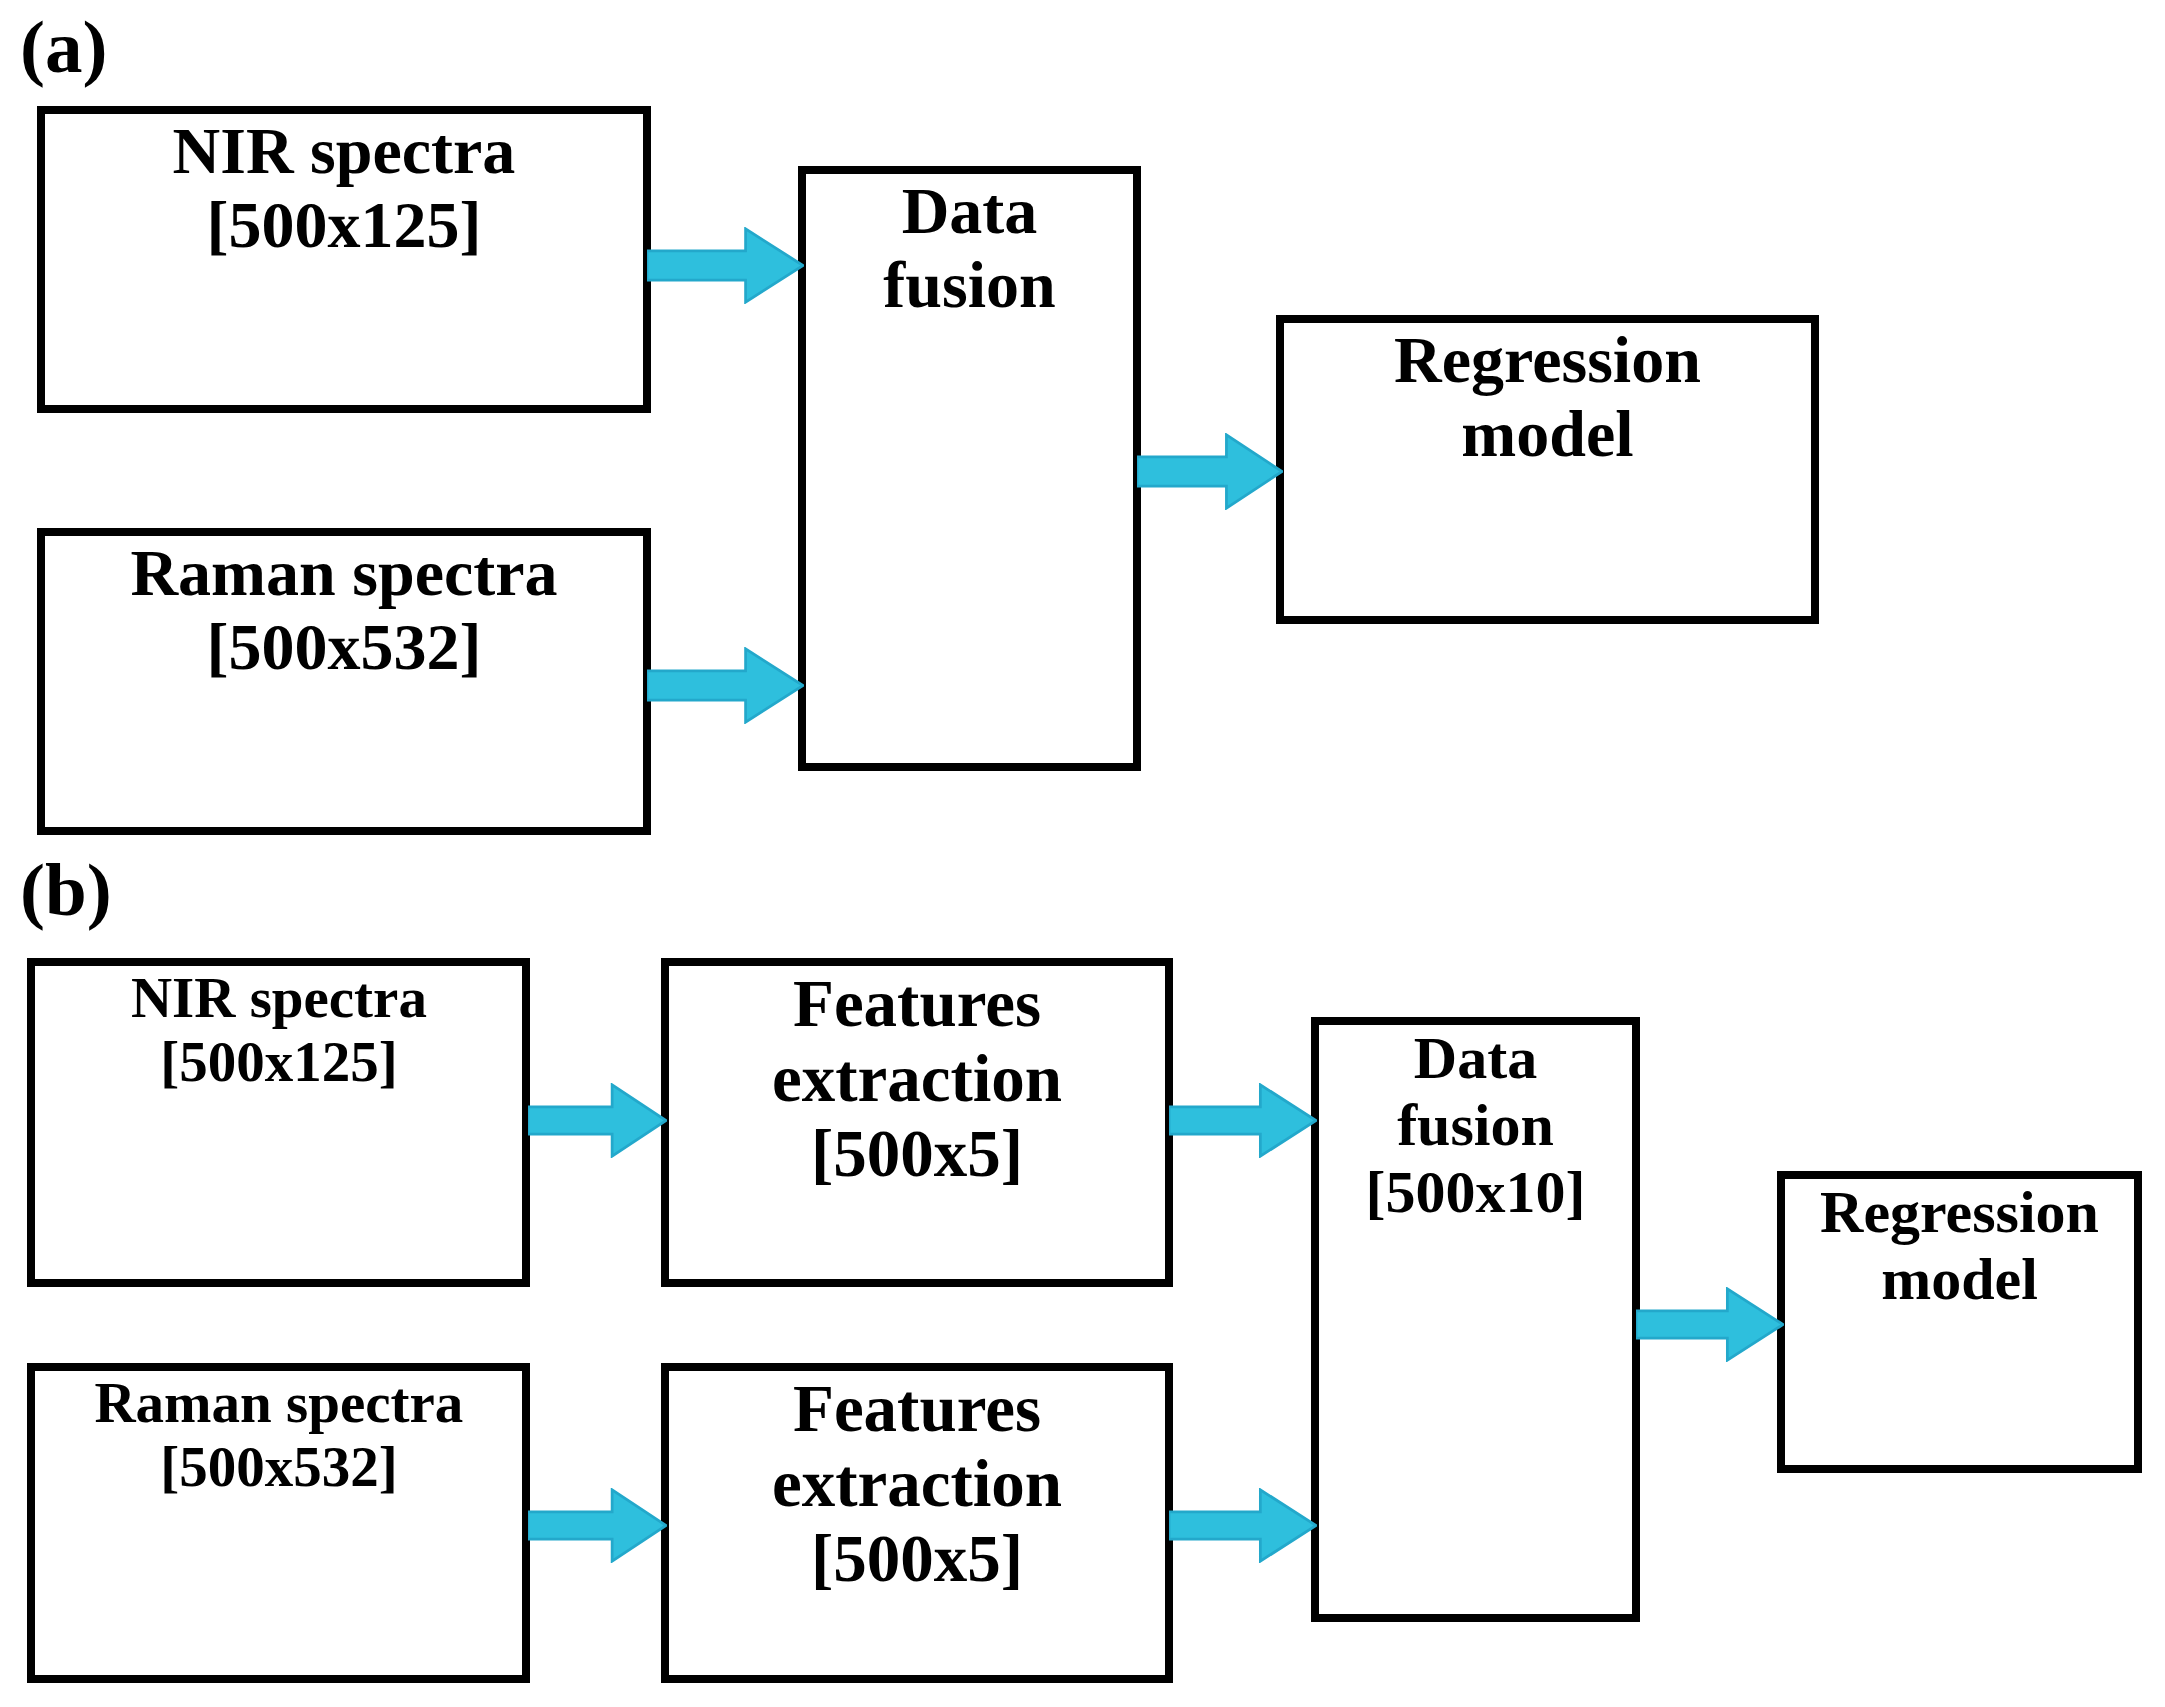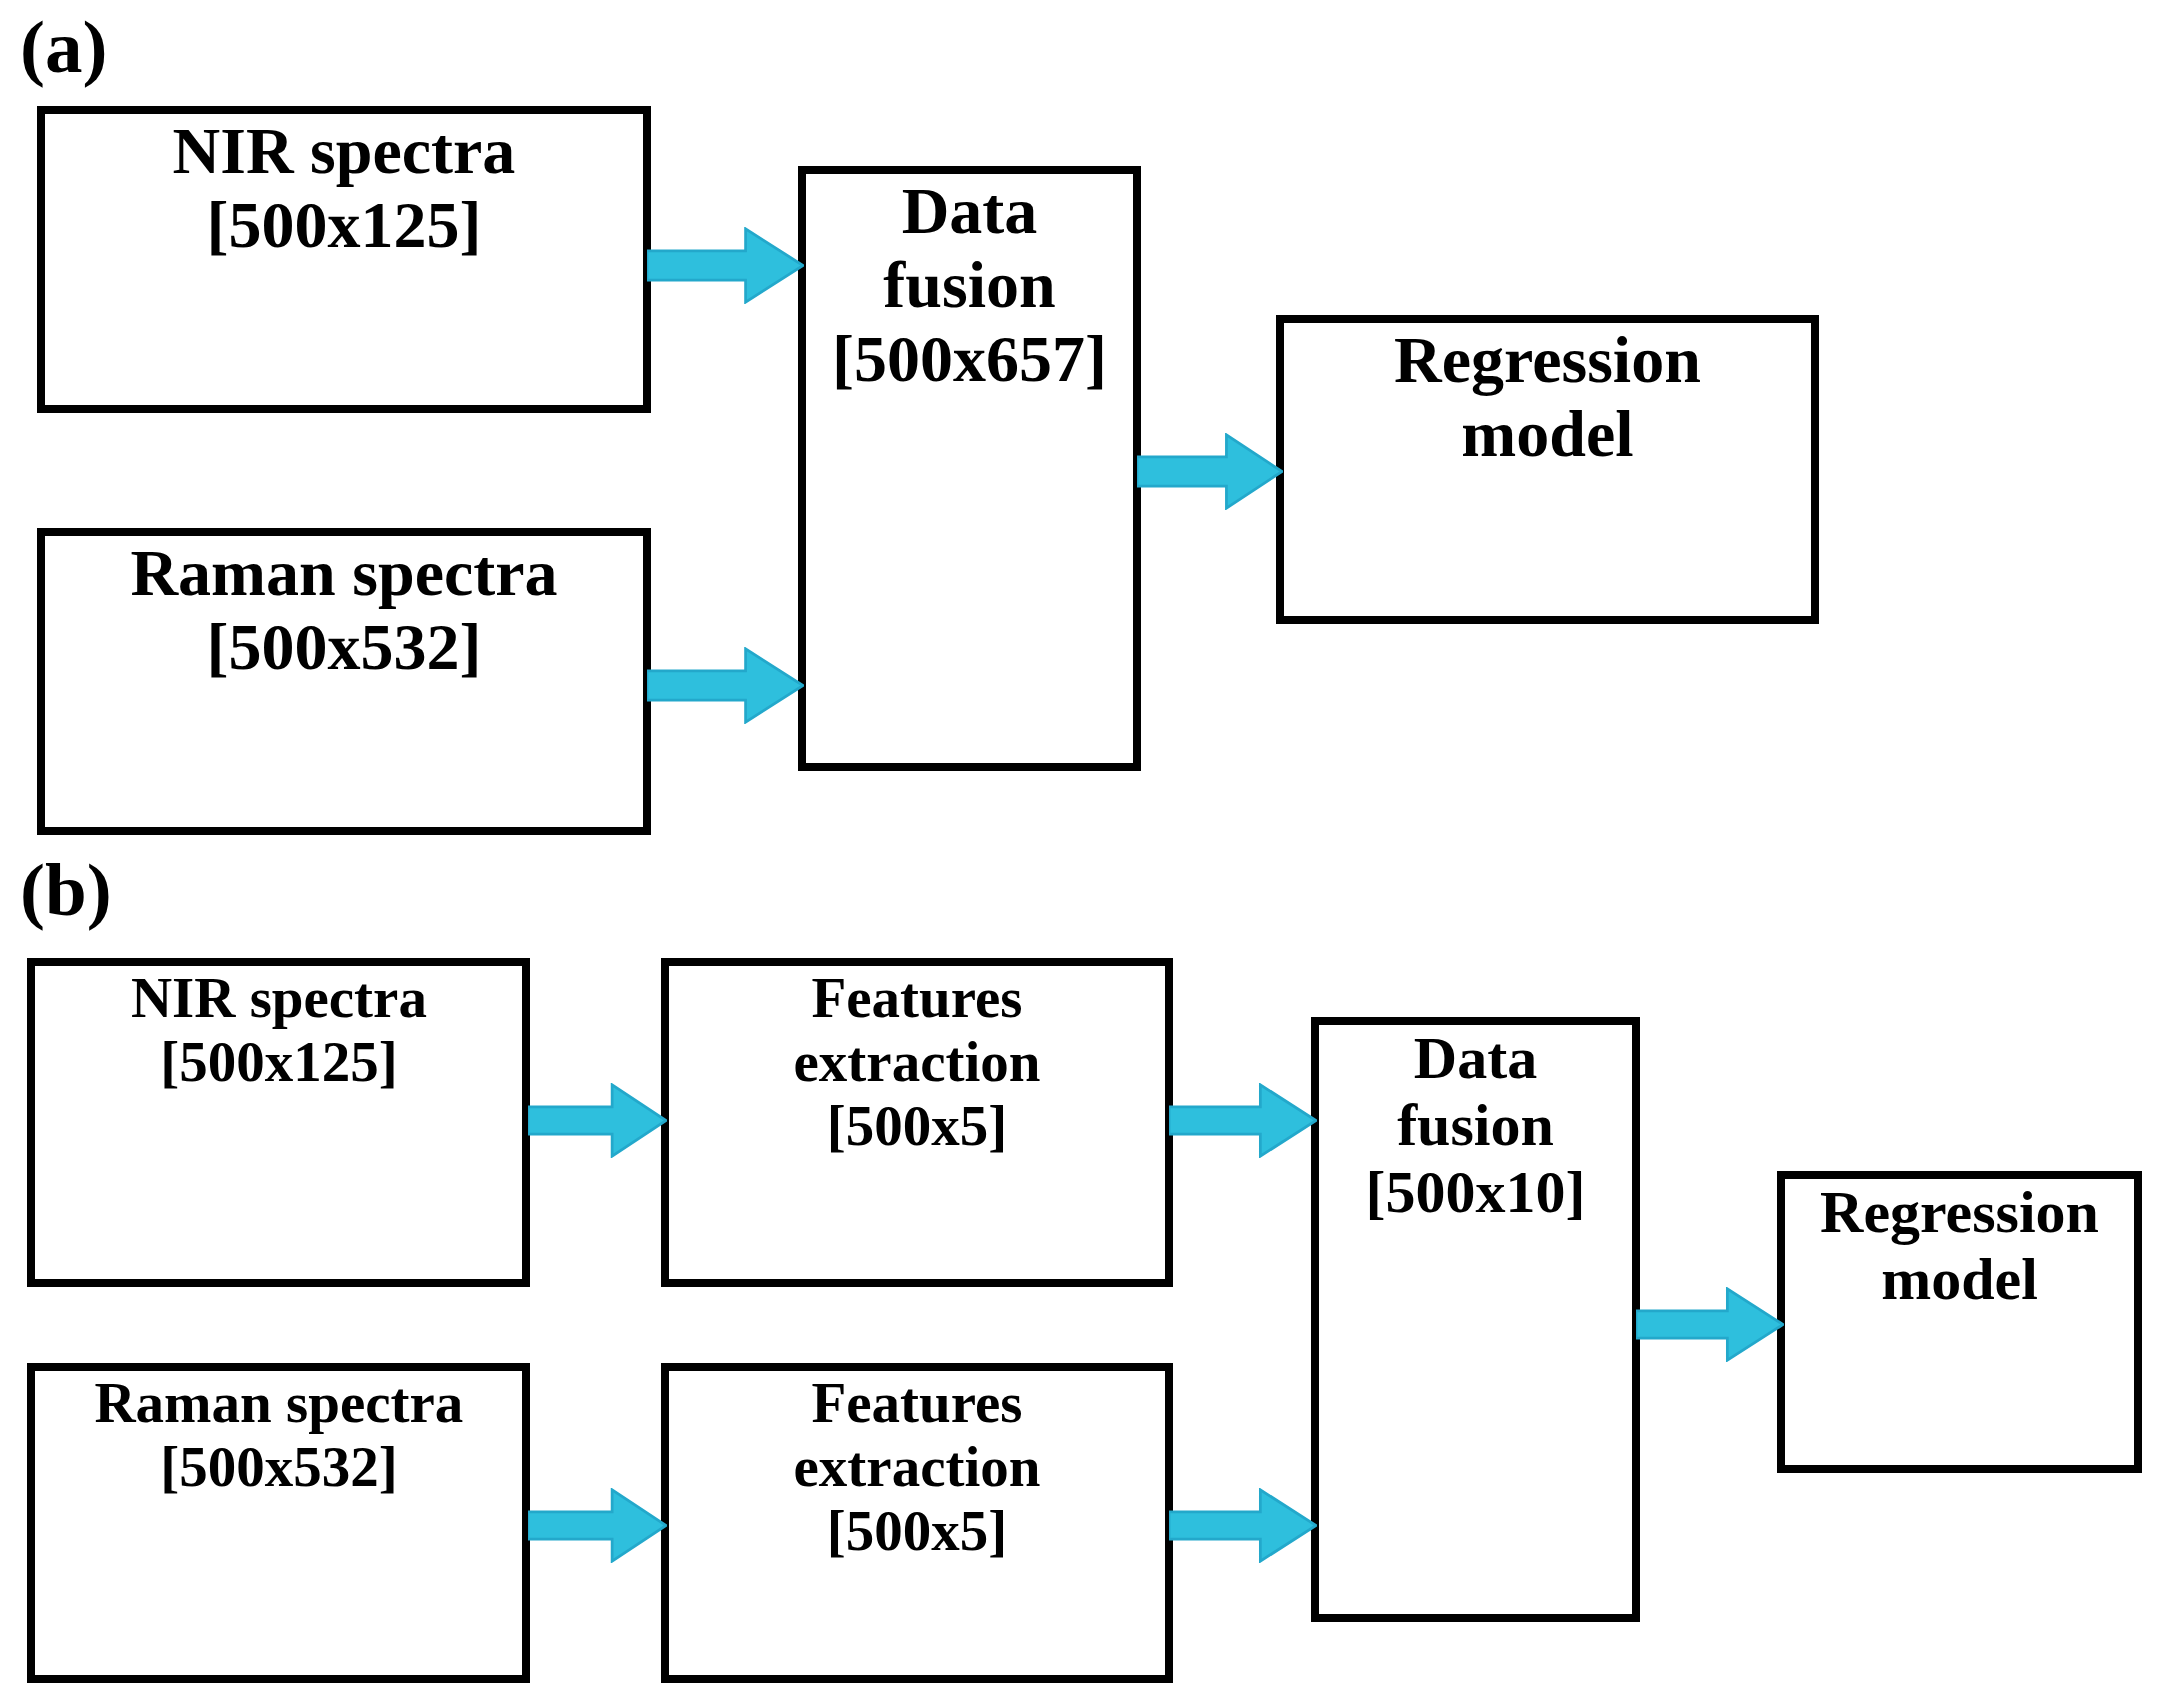--- a/index.html
+++ b/index.html
@@ -48,21 +48,21 @@
     white-space: nowrap;
   }
 
   
   .box.a-src      { font-size: 66px; }
   .box.a-fusion   { font-size: 66px; }
   .box.a-model    { font-size: 66px; }
 
   
   .box.b-src      { font-size: 57px; }
-  .box.b-feat     { font-size: 57px; }
+  .box.b-feat     { font-size: 67px; }
   .box.b-fusion   { font-size: 60px; }
   .box.b-model    { font-size: 60px; }
 
   
   .arrow {
     position: absolute;
     display: block;
   }
   .arrow svg { display: block; width: 100%; height: 100%; }
 </style>
@@ -79,21 +79,20 @@
   </div>
 
   <div class="box a-src" style="left:37px; top:528px; width:614px; height:307px;">
     <span class="line">Raman spectra</span>
     <span class="line">[500x532]</span>
   </div>
 
   <div class="box a-fusion" style="left:798px; top:166px; width:343px; height:605px;">
     <span class="line">Data</span>
     <span class="line">fusion</span>
-    <span class="line">[500x657]</span>
   </div>
 
   <div class="box a-model" style="left:1276px; top:315px; width:543px; height:309px;">
     <span class="line">Regression</span>
     <span class="line">model</span>
   </div>
 
   <div class="arrow" style="left:647px; top:227px; width:157px; height:77px;">
     <svg viewBox="0 0 172 84" preserveAspectRatio="none">
       <polygon points="0,26 108,26 108,2 171,42 108,82 108,58 0,58" fill="#2ebfdd" stroke="#23a8cb" stroke-width="3"></polygon>

